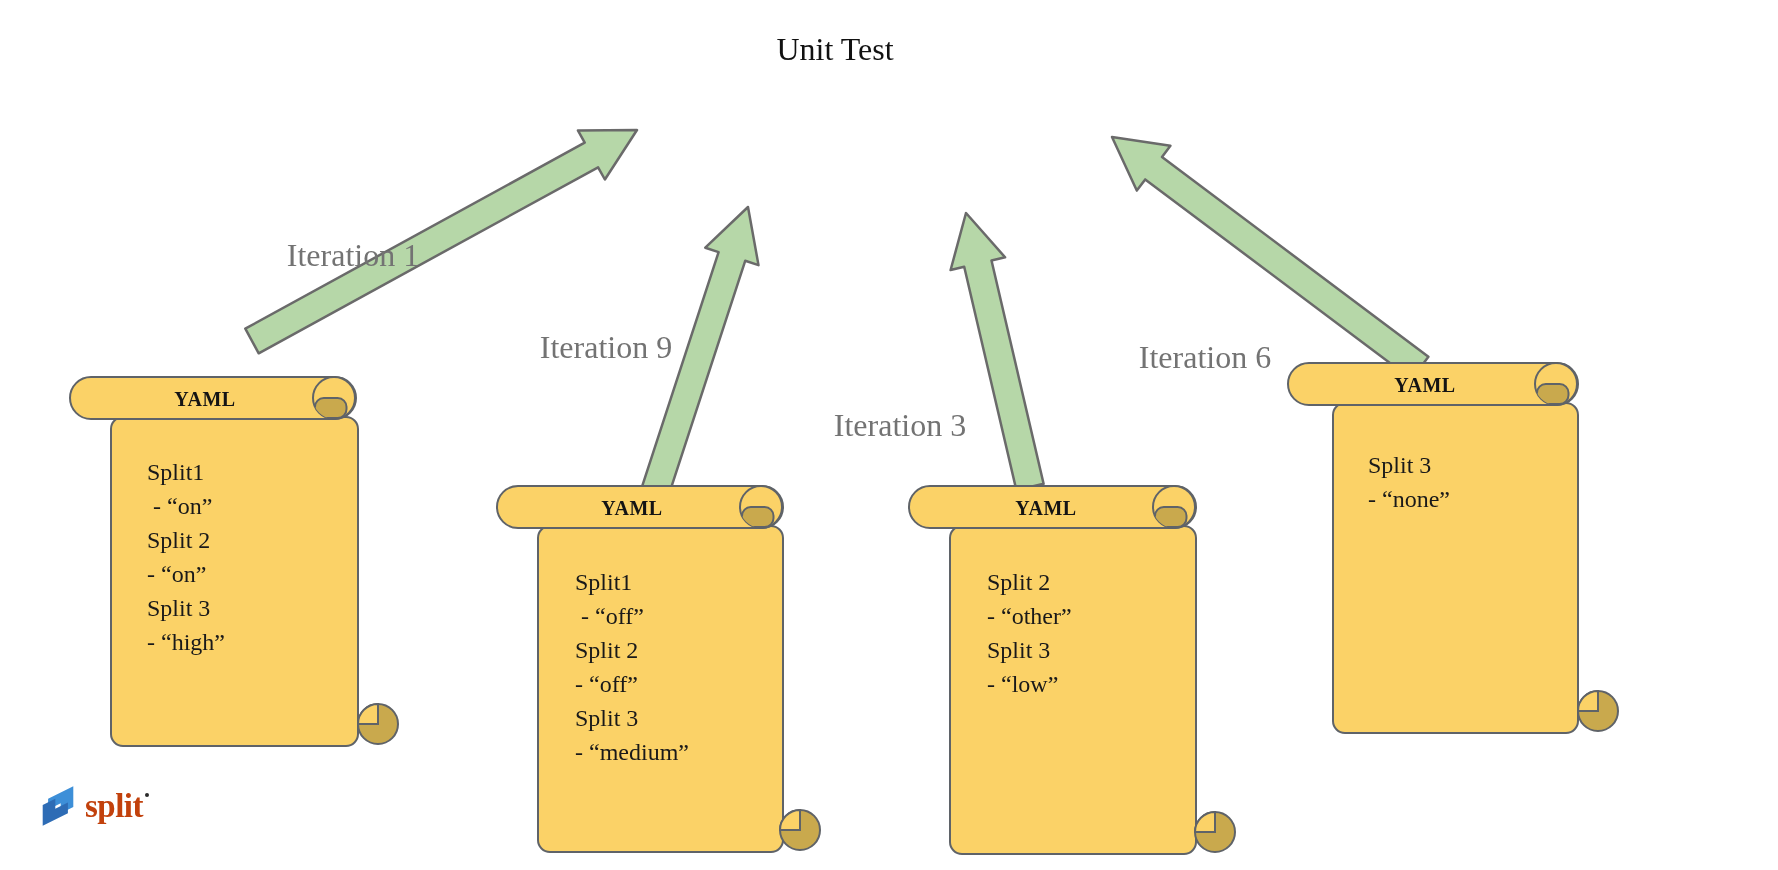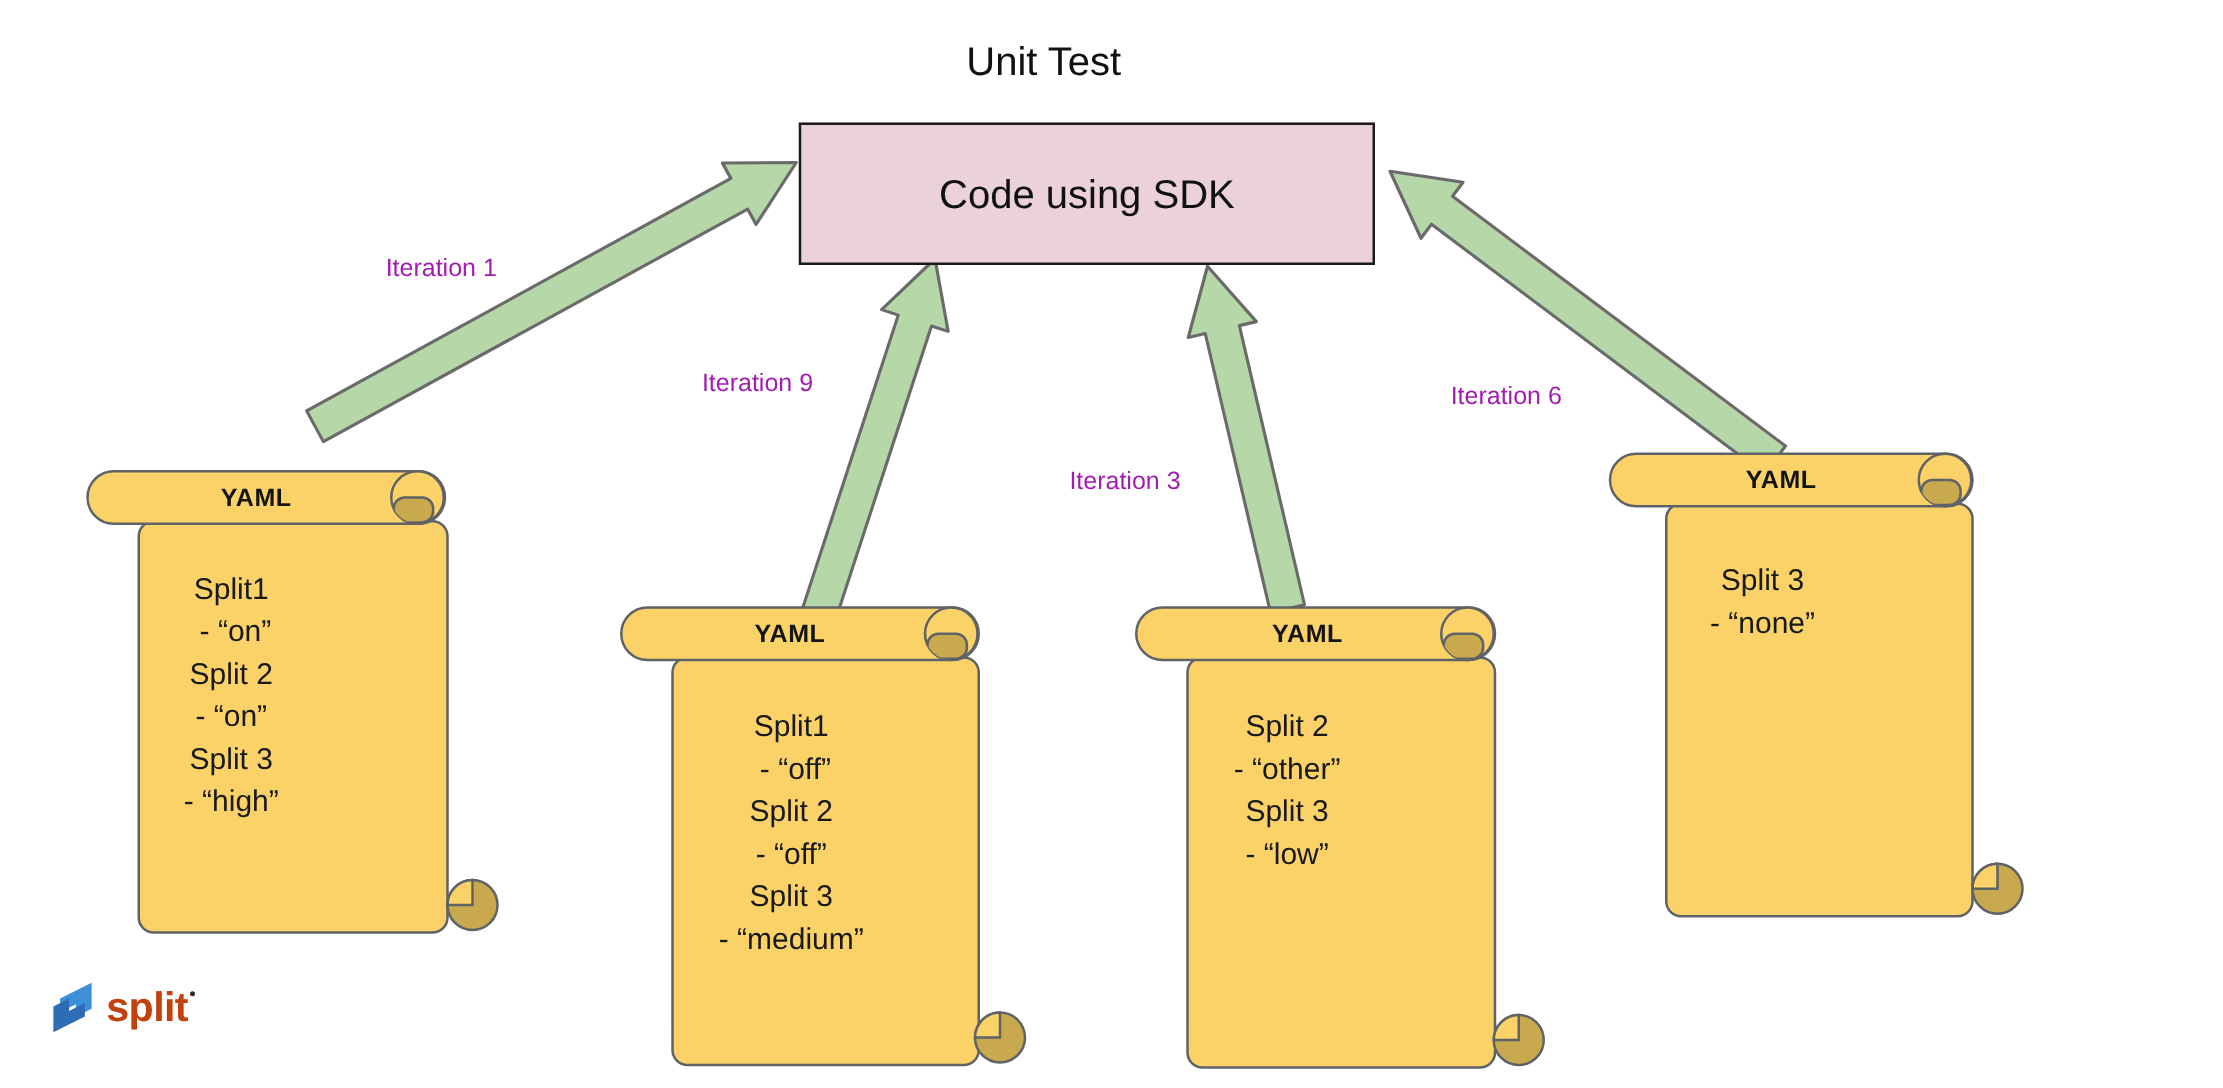--- a/index.html
+++ b/index.html
@@ -1,28 +1,28 @@
 <!DOCTYPE html>
 <html><head>
 <meta charset="utf-8">
 <style>
   html,body{margin:0;padding:0;background:#fff;}
   .canvas{
     position:relative;width:1778px;height:858px;background:#ffffff;overflow:hidden;
-    font-family:Liberation Sans, sans-serif;color:#1f1f1f;text-align:center;
+    font-family:Liberation Serif, serif;color:#1f1f1f;
   }
   #shapes{position:absolute;left:0;top:0;width:1778px;height:870px;}
   .label{position:absolute;white-space:nowrap;}
   .title{left:835px;top:30px;transform:translateX(-50%);font-size:32px;line-height:38px;color:#111;}
   .sdk-box{
     position:absolute;left:639px;top:98px;width:461px;height:114px;
     background:#ead1dc;border:2px solid #1b1b1b;box-sizing:border-box;
     display:flex;align-items:center;justify-content:center;font-size:32px;color:#111;
   }
-  .iter{font-size:20px;line-height:28px;transform:translateX(-50%);color:#a21caf;}
+  .iter{font-size:32px;line-height:28px;transform:translateX(-50%);color:#737373;margin-top:40px;}
   .it1{left:353px;top:201px;}
   .it2{left:606px;top:293px;}
   .it3{left:900px;top:371px;}
   .it4{left:1205px;top:303px;}
   .yaml{
     position:absolute;font-size:20px;font-weight:bold;letter-spacing:.5px;color:#141414;
     transform:translate(-50%,-50%);white-space:nowrap;
   }
   .y1{left:205px;top:399px;}
   .y2{left:632px;top:508px;}
@@ -98,23 +98,20 @@
             <circle cx="1556" cy="384" r="21"></circle>
           </clipPath>
         </defs>
         <circle cx="1556" cy="384" r="21" fill="#fbd267" stroke="#5f6368" stroke-width="2"></circle>
         <rect x="1537" y="384" width="31.5" height="19.95" rx="8.82" ry="8.82" fill="#c9a94d" stroke="#5f6368" stroke-width="2" clip-path="url(#curlclip3)"></rect>
       </g>
     </svg>
 
   <div class="label title">Unit Test</div>
 
-  <div class="sdk-box">
-    <span>Code using SDK</span>
-  </div>
 
   <div class="label iter it1">Iteration 1</div>
   <div class="label iter it2">Iteration 9</div>
   <div class="label iter it3">Iteration 3</div>
   <div class="label iter it4">Iteration 6</div>
 
   <div class="yaml y1">YAML</div>
   <div class="yaml y2">YAML</div>
   <div class="yaml y3">YAML</div>
   <div class="yaml y4">YAML</div>

